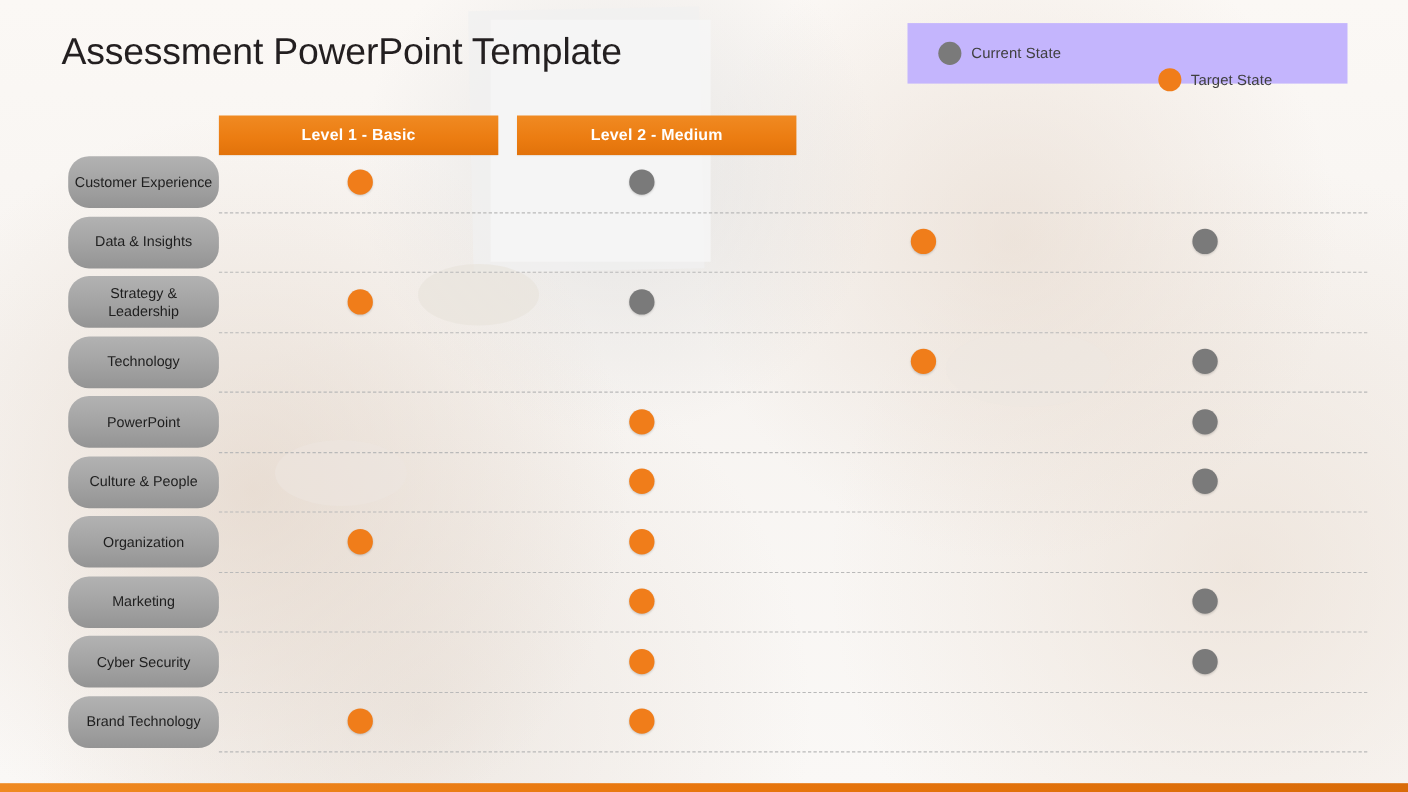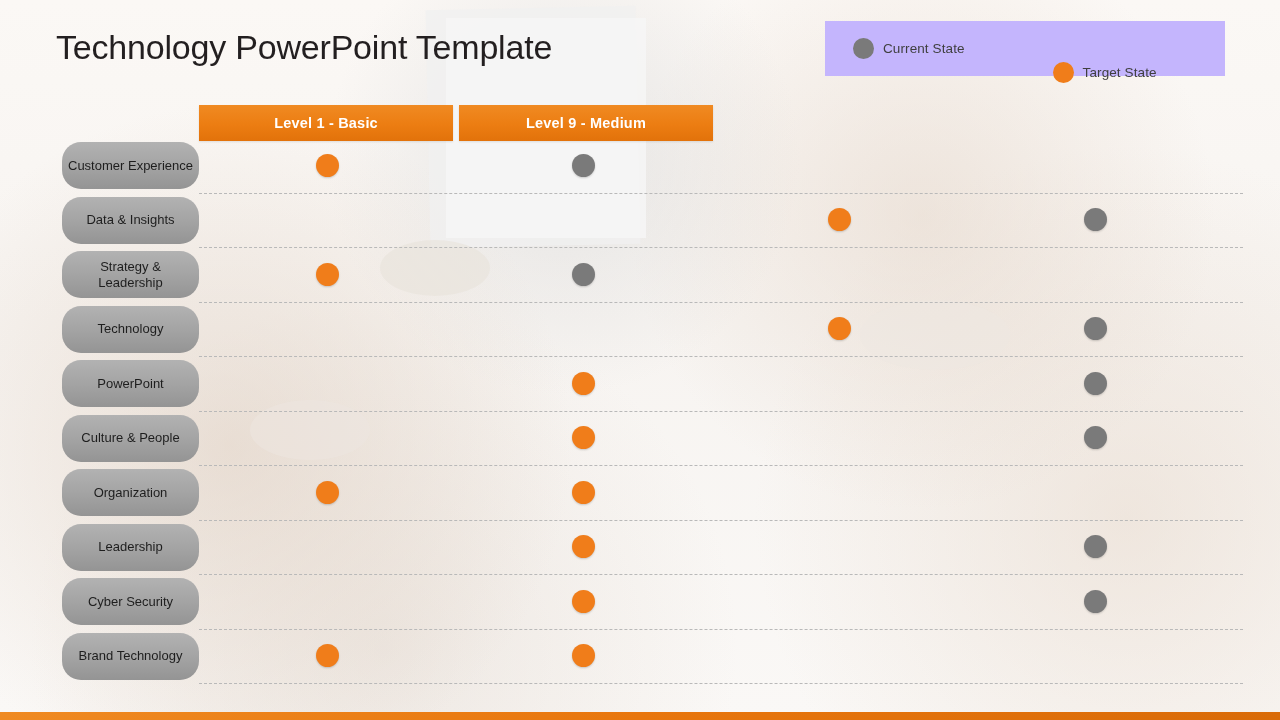--- a/index.html
+++ b/index.html
@@ -109,21 +109,21 @@
     position: absolute;
     left: 60px;
     top: 105px;
     width: 1168px;
   }
   .header-row {
     position: absolute;
     left: 139px;
     top: 0;
     display: flex;
-    gap: 4px;
+    gap: 15px;
   }
   .col-head {
     width: 254px;
     height: 36px;
     margin-right: 2px;
     display: flex;
     align-items: center;
     justify-content: center;
     color: #ffffff;
     font-size: 14.5px;
@@ -202,37 +202,37 @@
 <body>
 
 <div class="slide">
   <div class="bg-wash"></div>
   <div class="bg-card-a"></div>
   <div class="bg-card-b"></div>
   <div class="bg-blob1"></div>
   <div class="bg-blob2"></div>
   <div class="bg-blob3"></div>
 
-  <div class="title">Technology PowerPoint Template</div>
+  <div class="title">Assessment PowerPoint Template</div>
 
   <div class="legend">
     <div class="legend-item first">
       <span class="legend-dot" style="background:#7a7a7a"></span>
       <span class="legend-label">Current State</span>
     </div>
     <div class="legend-item second">
       <span class="legend-dot" style="background:#f07d1a"></span>
       <span class="legend-label">Target State</span>
     </div>
   </div>
 
   <div class="matrix">
     <div class="header-row">
       <div class="col-head">Level 1 - Basic</div>
-      <div class="col-head">Level 9 - Medium</div>
+      <div class="col-head">Level 2 - Medium</div>
     </div>
 
     <div class="rows" id="rows-container">
         <div class="row">
           <div class="row-label">Customer Experience</div>
           <div class="row-track">
             <div class="cell c0">
               <span class="dot" style="background: rgb(240, 125, 26);"></span>
             </div>
             <div class="cell c1">
@@ -314,21 +314,21 @@
               <span class="dot" style="background: rgb(240, 125, 26);"></span>
             </div>
             <div class="cell c1">
               <span class="dot" style="background: rgb(240, 125, 26);"></span>
             </div>
             <div class="cell c2"></div>
             <div class="cell c3"></div>
           </div>
         </div>
         <div class="row">
-          <div class="row-label">Leadership</div>
+          <div class="row-label">Marketing</div>
           <div class="row-track">
             <div class="cell c0"></div>
             <div class="cell c1">
               <span class="dot" style="background: rgb(240, 125, 26);"></span>
             </div>
             <div class="cell c2"></div>
             <div class="cell c3">
               <span class="dot" style="background: rgb(122, 122, 122);"></span>
             </div>
           </div>

